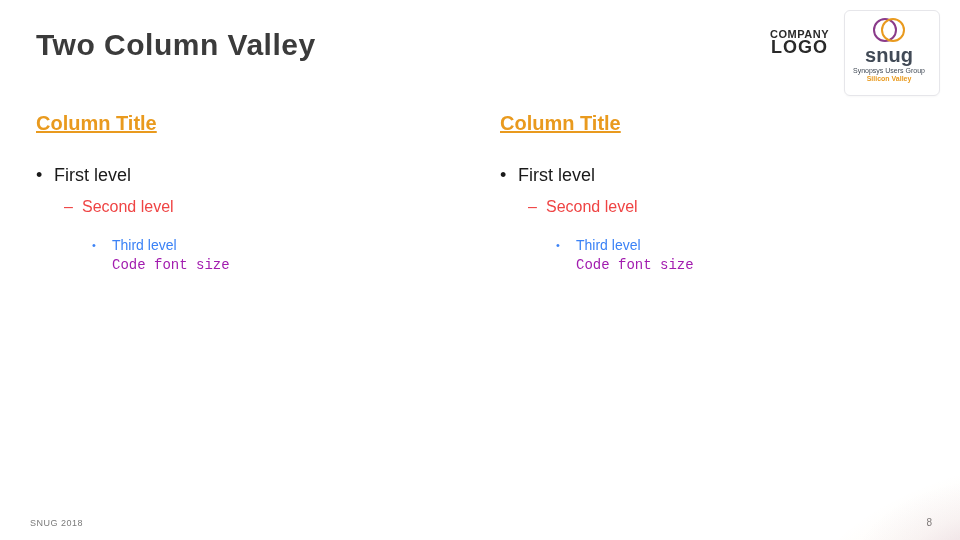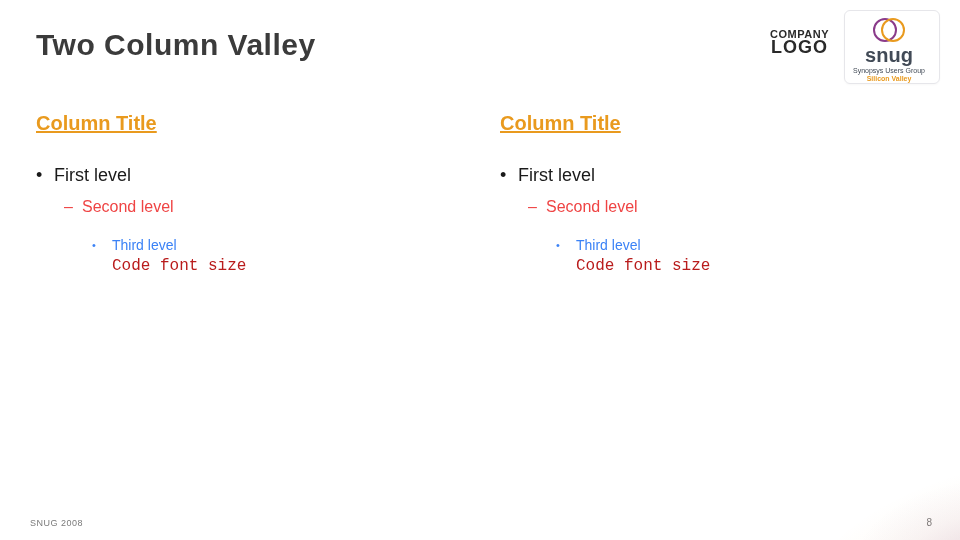--- a/index.html
+++ b/index.html
@@ -39,21 +39,21 @@
       font-weight: 700;
       color: #2a2a2a;
       letter-spacing: 1px;
       margin-top: -3px;
     }
     .snug-badge {
       position: absolute;
       top: 10px;
       right: 20px;
       width: 96px;
-      height: 74px;
+      height: 86px;
       border: 1px solid #e6e6ea;
       border-radius: 6px;
       padding: 6px 12px 4px 6px;
       text-align: center;
       box-shadow: 0 1px 2px rgba(0,0,0,0.03);
     }
     .snug-icon {
       position: relative;
       width: 36px;
       height: 26px;
@@ -119,22 +119,22 @@
       margin-left: 56px;
       font-size: 14px;
       color: #3b82f6;
     }
     .lvl3 .dot { display: inline-block; width: 20px; font-size: 11px; vertical-align: middle; }
     .lvl3 .txt { display: inline-block; vertical-align: middle; }
     .code-line {
       margin-top: 4px;
       margin-left: 76px;
       font-family: "Courier New", monospace;
-      font-size: 16px;
-      color: #b91c1c;
+      font-size: 14px;
+      color: #a21caf;
     }
     .footer-left {
       position: absolute;
       bottom: 12px;
       left: 30px;
       font-size: 9px;
       color: #7a7a7a;
       letter-spacing: 0.5px;
     }
     .footer-right {
@@ -202,17 +202,17 @@
   </div>
   <div class="col">
     <div class="col-title">Column Title</div>
     <div class="lvl1"><span class="bullet">•</span><span>First level</span></div>
     <div class="lvl2"><span class="dash">–</span><span>Second level</span></div>
     <div class="lvl3"><span class="dot">•</span><span class="txt">Third level</span></div>
     <div class="code-line">Code font size</div>
   </div>
 </div>
 
-<div class="footer-left">SNUG 2008</div>
+<div class="footer-left">SNUG 2018</div>
 <div class="footer-right">8</div>
 
 <div class="swoosh"></div>
 <div class="swoosh2"></div>
 
 </body></html>

